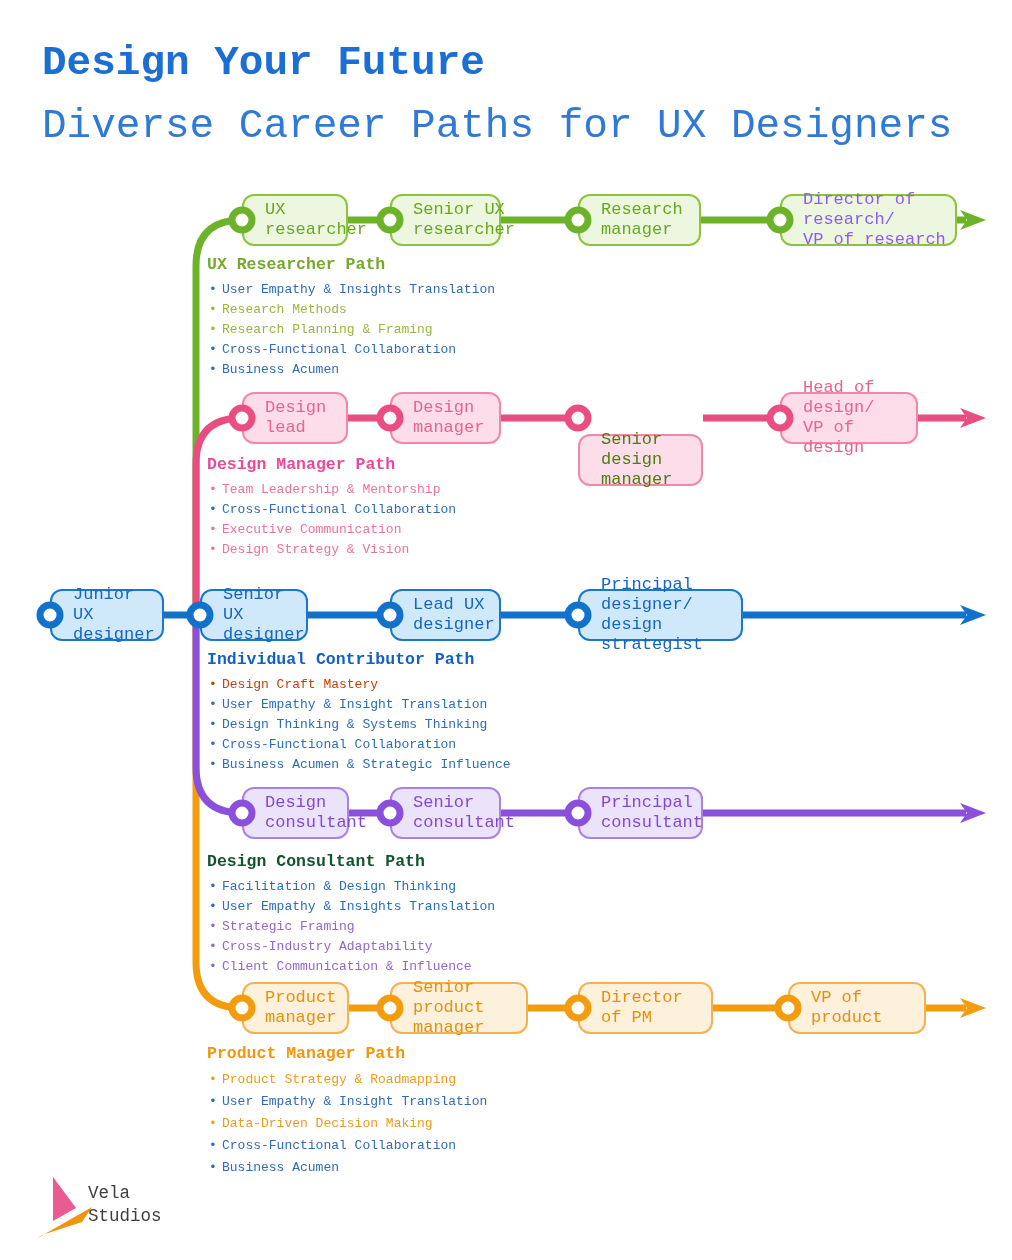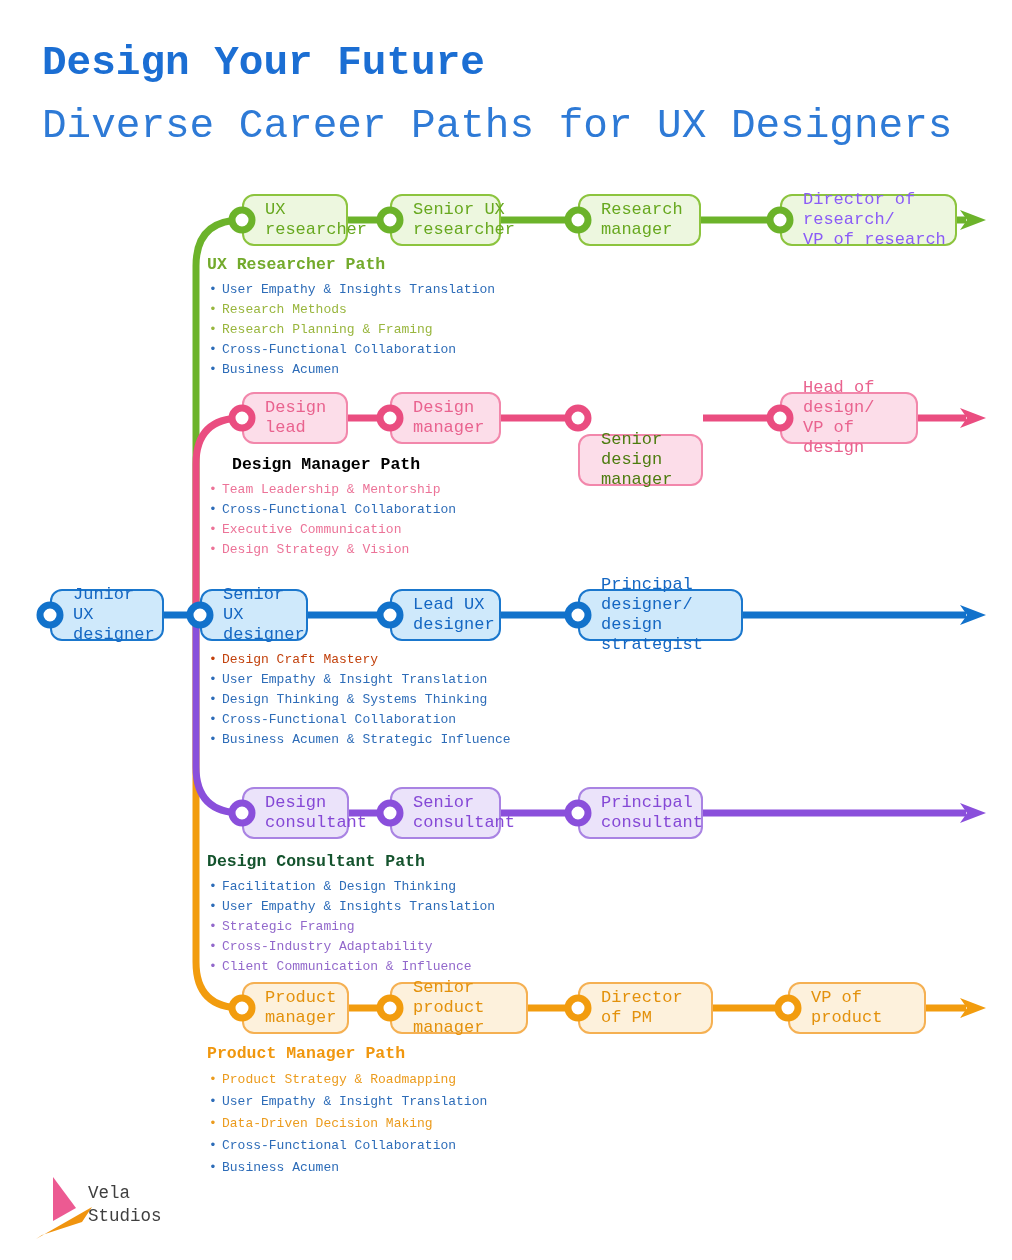--- a/index.html
+++ b/index.html
@@ -59,37 +59,38 @@
         </ul>
       </div>
       <div class="node" style="left: 242px; top: 392px; width: 106px; background: rgb(252, 221, 233); border-color: rgb(242, 135, 171); color: rgb(233, 99, 143);">Design lead</div>
       <div class="node" style="left: 390px; top: 392px; width: 111px; background: rgb(252, 221, 233); border-color: rgb(242, 135, 171); color: rgb(233, 99, 143);">Design
 manager</div>
       <div class="node" style="left: 578px; top: 392px; width: 125px; background: rgb(252, 221, 233); border-color: rgb(242, 135, 171); color: #4d7c0f; margin-top: 42px;">Senior design
 manager</div>
       <div class="node" style="left: 780px; top: 392px; width: 138px; background: rgb(252, 221, 233); border-color: rgb(242, 135, 171); color: rgb(233, 99, 143);">Head of design/
 VP of design</div>
       <div class="section" style="left: 207px; top: 455px;">
-        <h3 style="color: #000000; margin-left: 25px;">Design Manager Path</h3>
+        <h3 style="color: #ec4899;">Design Manager Path</h3>
         <ul>
           <li style="color: rgb(236, 115, 152);">Team Leadership &amp; Mentorship</li>
           <li style="color: rgb(45, 108, 184);">Cross-Functional Collaboration</li>
           <li style="color: rgb(236, 115, 152);">Executive Communication</li>
           <li style="color: rgb(236, 115, 152);">Design Strategy &amp; Vision</li>
         </ul>
       </div>
       <div class="node" style="left: 50px; top: 589px; width: 114px; background: rgb(207, 233, 251); border-color: rgb(26, 119, 205); color: rgb(20, 102, 194);">Junior UX
 designer</div>
       <div class="node" style="left: 200px; top: 589px; width: 108px; background: rgb(207, 233, 251); border-color: rgb(26, 119, 205); color: rgb(20, 102, 194);">Senior UX
 designer</div>
       <div class="node" style="left: 390px; top: 589px; width: 111px; background: rgb(207, 233, 251); border-color: rgb(26, 119, 205); color: rgb(20, 102, 194);">Lead UX
 designer</div>
       <div class="node" style="left: 578px; top: 589px; width: 165px; background: rgb(207, 233, 251); border-color: rgb(26, 119, 205); color: rgb(20, 102, 194);">Principal designer/
 design strategist</div>
       <div class="section" style="left: 207px; top: 650px;">
+        <h3 style="color: rgb(19, 96, 196);">Individual Contributor Path</h3>
         <ul>
           <li style="color: #c2410c;">Design Craft Mastery</li>
           <li style="color: rgb(45, 108, 184);">User Empathy &amp; Insight Translation</li>
           <li style="color: rgb(45, 108, 184);">Design Thinking &amp; Systems Thinking</li>
           <li style="color: rgb(45, 108, 184);">Cross-Functional Collaboration</li>
           <li style="color: rgb(45, 108, 184);">Business Acumen &amp; Strategic Influence</li>
         </ul>
       </div>
       <div class="node" style="left: 242px; top: 787px; width: 107px; background: rgb(235, 227, 250); border-color: rgb(169, 131, 227); color: rgb(133, 72, 214);">Design
 consultant</div>

